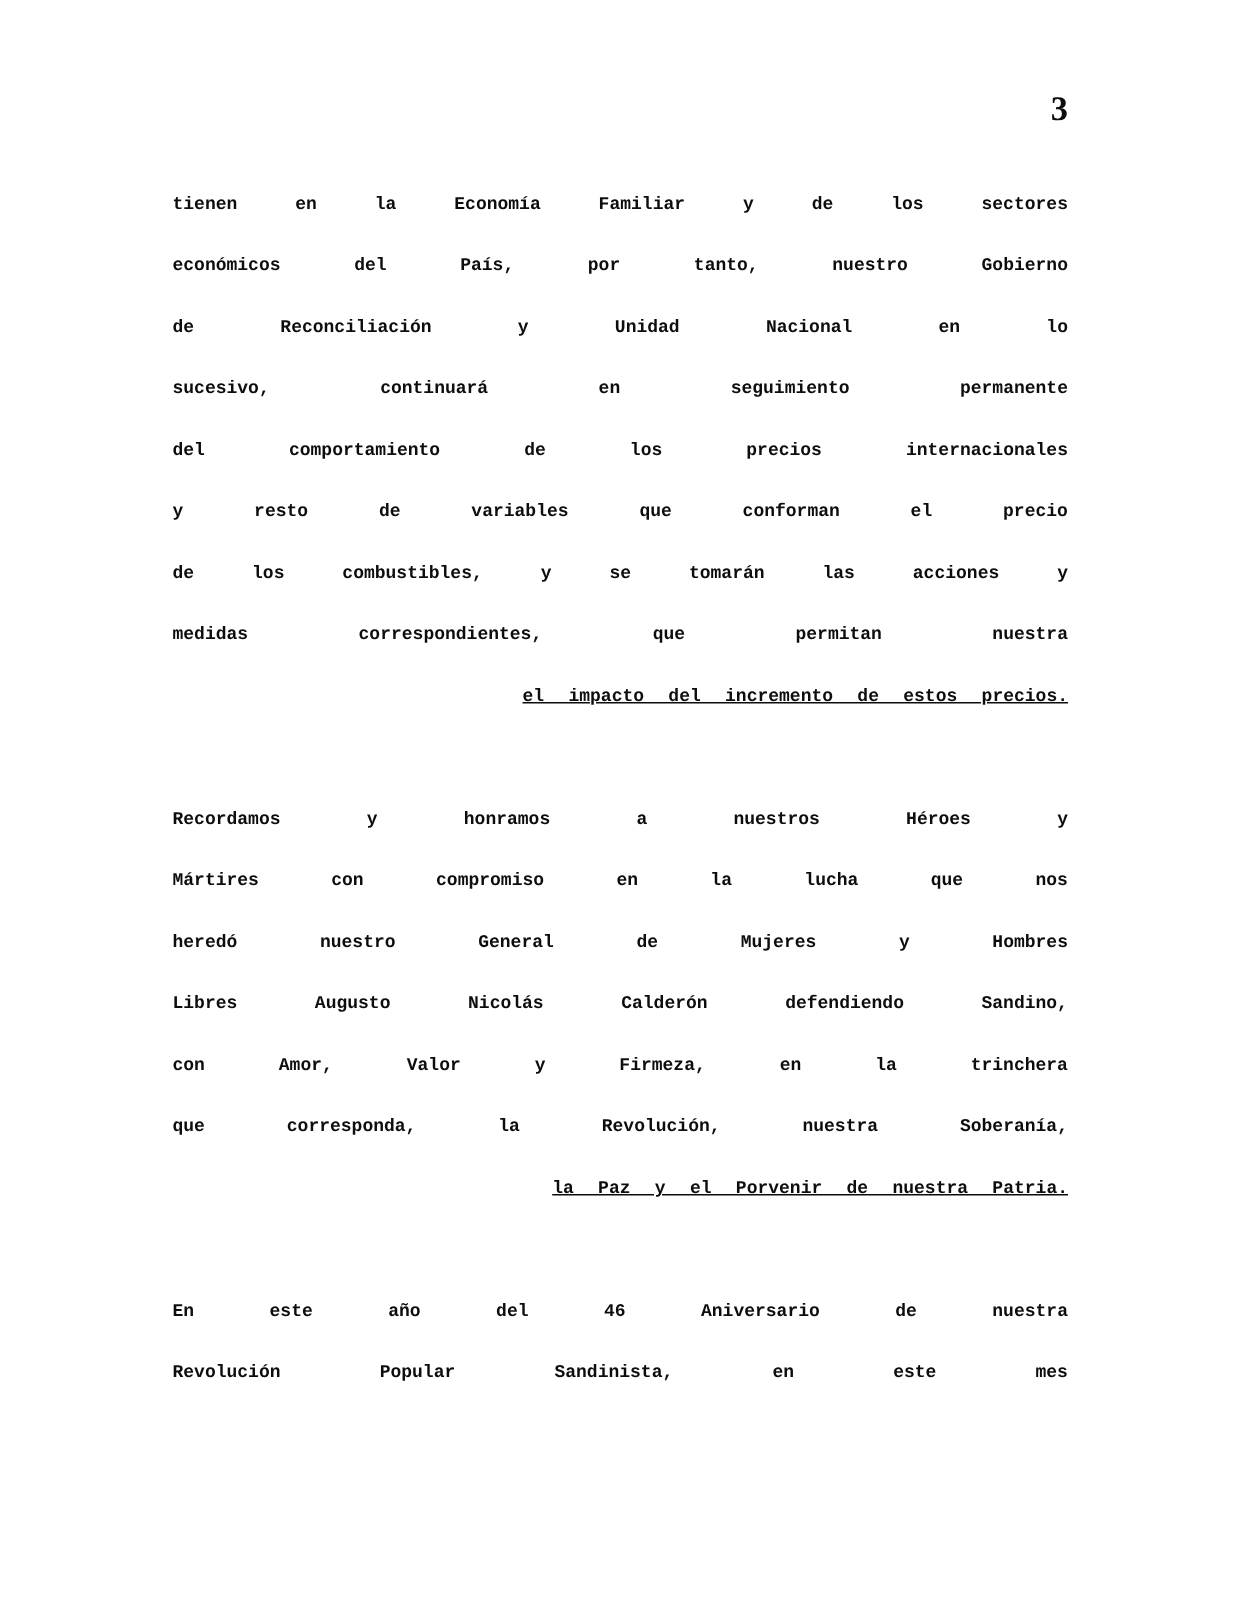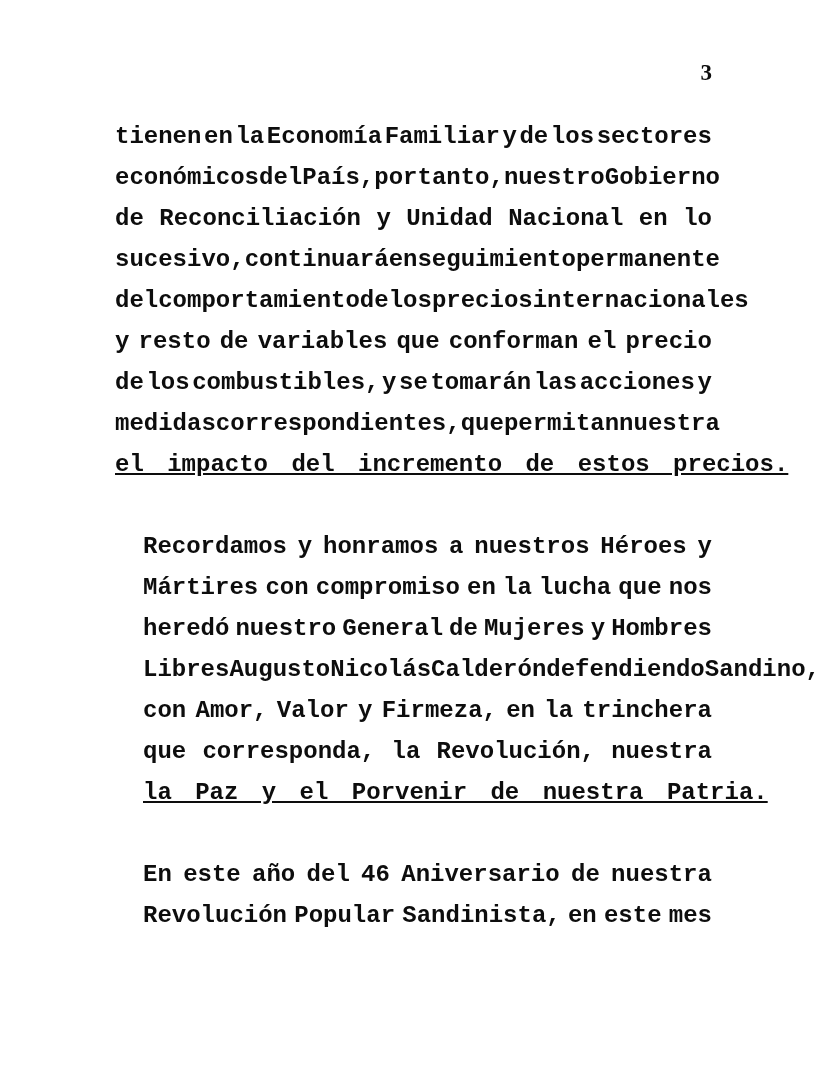--- a/index.html
+++ b/index.html
@@ -22,24 +22,24 @@
     font-size: 23px;
     color: #0d0d0d;
   }
   .document-body {
     position: absolute;
     left: 115px;
     top: 116px;
     width: 597px;
     font-family: "Liberation Mono", monospace;
     font-weight: 700;
-    font-size: 24px;
+    font-size: 12px;
     color: #0d0d0d;
   }
-  .paragraph + .paragraph { margin-top: 41px; margin-left: 28px; }
+  .paragraph + .paragraph { margin-top: 41px; }
   .line {
     height: 41px;
     line-height: 41px;
     white-space: nowrap;
   }
   .line.justified {
     display: flex;
     justify-content: space-between;
     align-items: baseline;
   }
@@ -176,20 +176,21 @@
           <span>en</span>
           <span>la</span>
           <span>trinchera</span>
         </div>
         <div class="line justified">
           <span>que</span>
           <span>corresponda,</span>
           <span>la</span>
           <span>Revolución,</span>
           <span>nuestra</span>
+          <span>Soberanía,</span>
         </div>
         <div class="line final-line">la Paz y el Porvenir de nuestra Patria.</div>
       </div>
       <div class="paragraph">
         <div class="line justified">
           <span>En</span>
           <span>este</span>
           <span>año</span>
           <span>del</span>
           <span>46</span>

